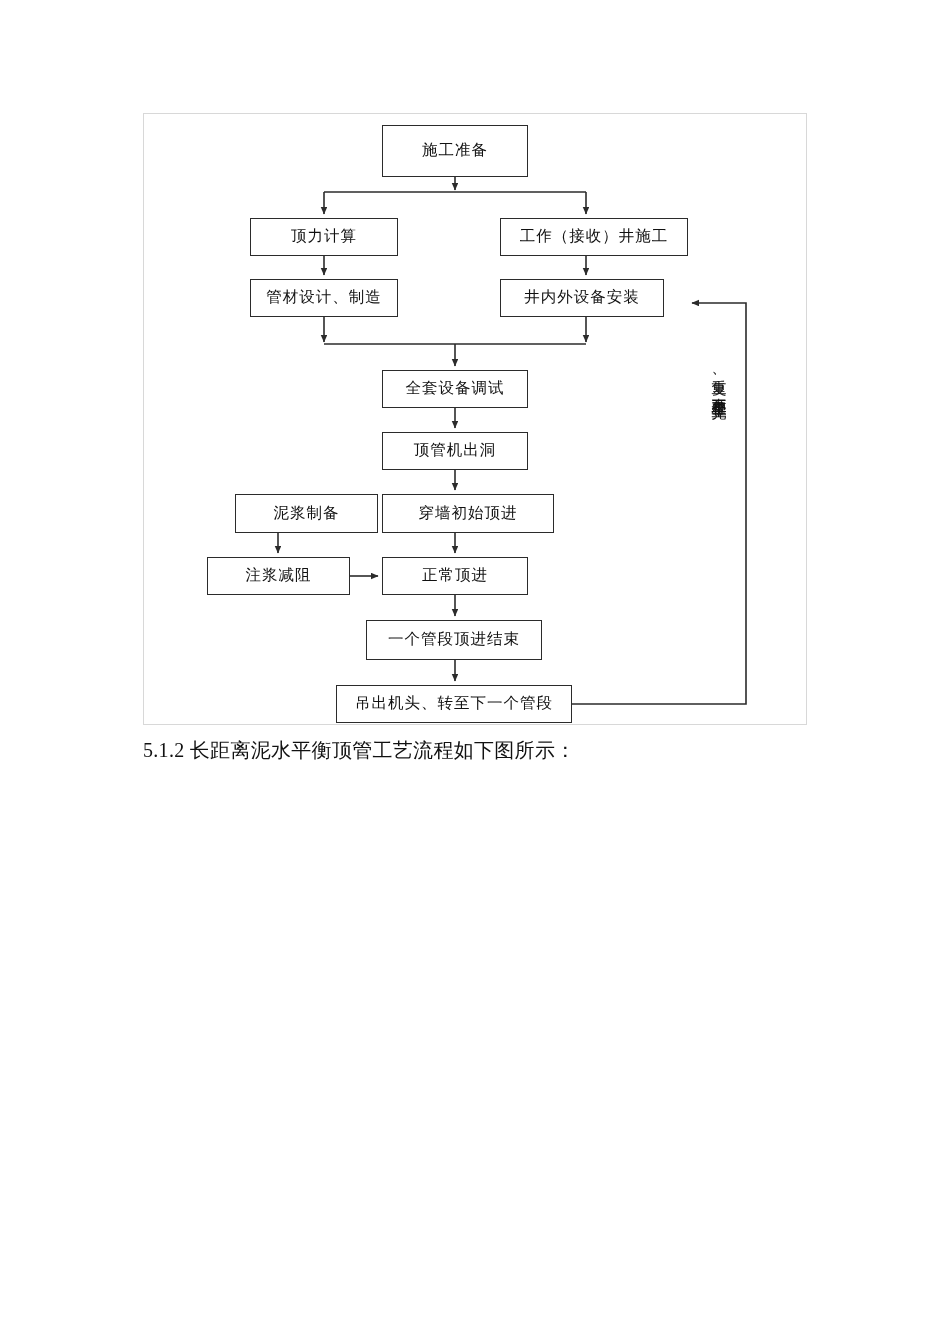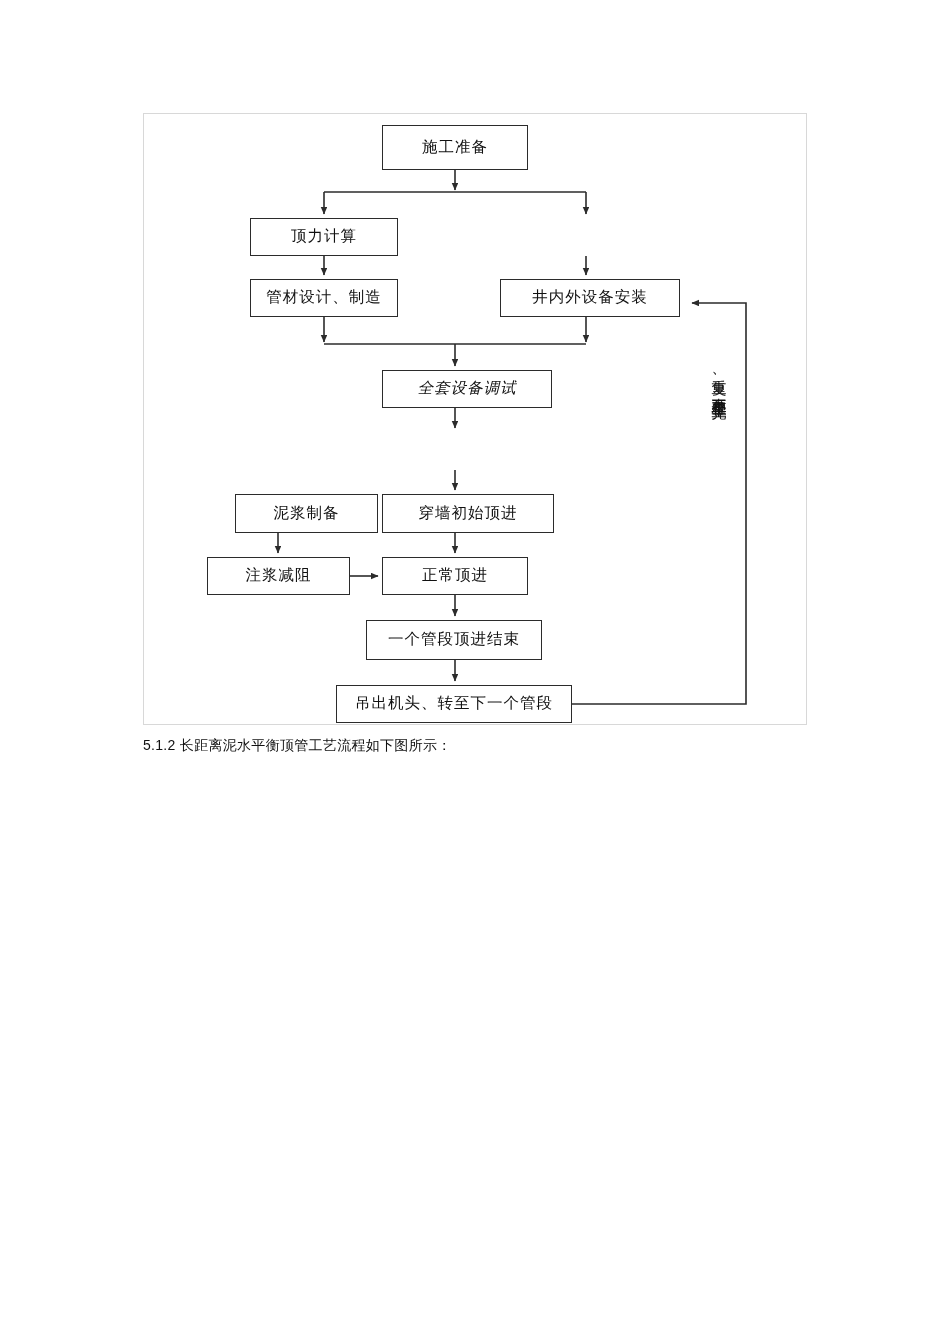--- a/index.html
+++ b/index.html
@@ -77,22 +77,22 @@
     text-orientation: upright;
     white-space: nowrap;
   }
 
   
   #caption {
     position: absolute;
     left: 143px;
     top: 737px;
     width: 700px;
-    font-family: Liberation Sans, sans-serif;
-    font-size: 14px;
+    font-family: Liberation Serif, serif;
+    font-size: 20px;
     color: #111111;
     letter-spacing: 0.3px;
     white-space: nowrap;
   }
 </style>
 </head>
 <body>
 
 <div id="page">
 
@@ -131,31 +131,33 @@
       <path d="M350,576 L378,576" marker-end="url(#arr)"></path>
 
       <path d="M455,595 L455,616" marker-end="url(#arr)"></path>
 
       <path d="M455,660 L455,681" marker-end="url(#arr)"></path>
 
       <path d="M572,704 L746,704 L746,303 L692,303" marker-end="url(#arr)"></path>
     </g>
   </svg>
 
-  <div class="node" style="left:382px; top:125px; width:146px; height:45px;">施工准备</div>
+  <div class="node" style="left:382px; top:125px; width:146px; height:52px;">施工准备</div>
 
   <div class="node" style="left:250px; top:218px; width:148px; height:38px;">顶力计算</div>
 
+  <div class="node" style="left:500px; top:218px; width:188px; height:38px;">工作（接收）井施工</div>
 
   <div class="node" style="left:250px; top:279px; width:148px; height:38px;">管材设计、制造</div>
 
-  <div class="node" style="left:500px; top:279px; width:180px; height:38px;">井内外设备安装</div>
+  <div class="node" style="left:500px; top:279px; width:164px; height:38px;">井内外设备安装</div>
 
-  <div class="node" style="left:382px; top:370px; width:170px; height:38px;font-style:italic;">全套设备调试</div>
+  <div class="node" style="left:382px; top:370px; width:146px; height:38px;">全套设备调试</div>
 
+  <div class="node" style="left:382px; top:432px; width:146px; height:38px;">顶管机出洞</div>
 
   <div class="node" style="left:207px; top:494px; width:143px; height:39px;margin-left:28px;">泥浆制备</div>
 
   <div class="node" style="left:382px; top:494px; width:172px; height:39px;">穿墙初始顶进</div>
 
   <div class="node" style="left:207px; top:557px; width:143px; height:38px;">注浆减阻</div>
 
   <div class="node" style="left:366px; top:620px; width:176px; height:40px;">一个管段顶进结束</div>
 
   <div class="node" style="left:382px; top:557px; width:146px; height:38px;">正常顶进</div>

